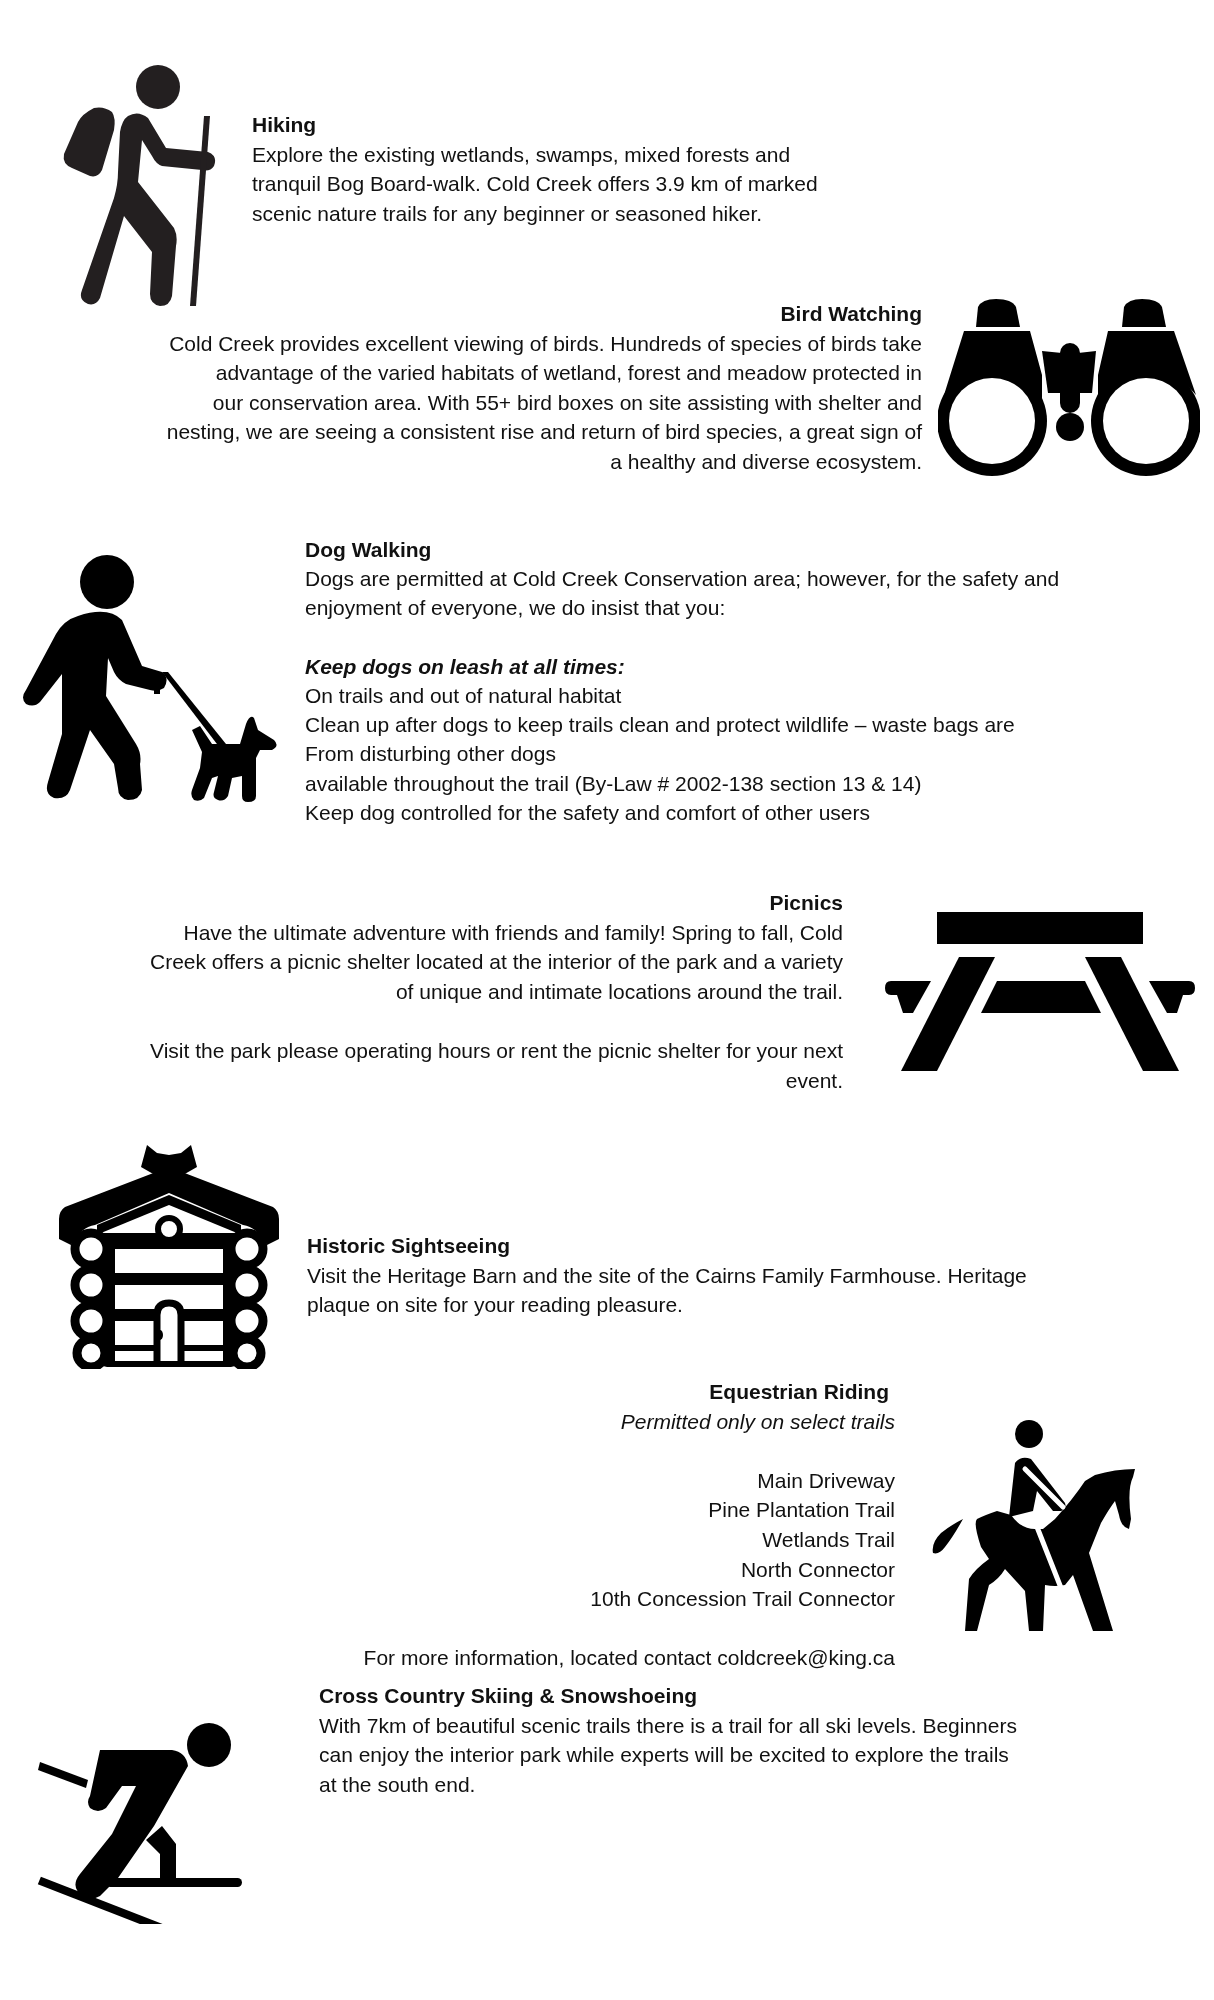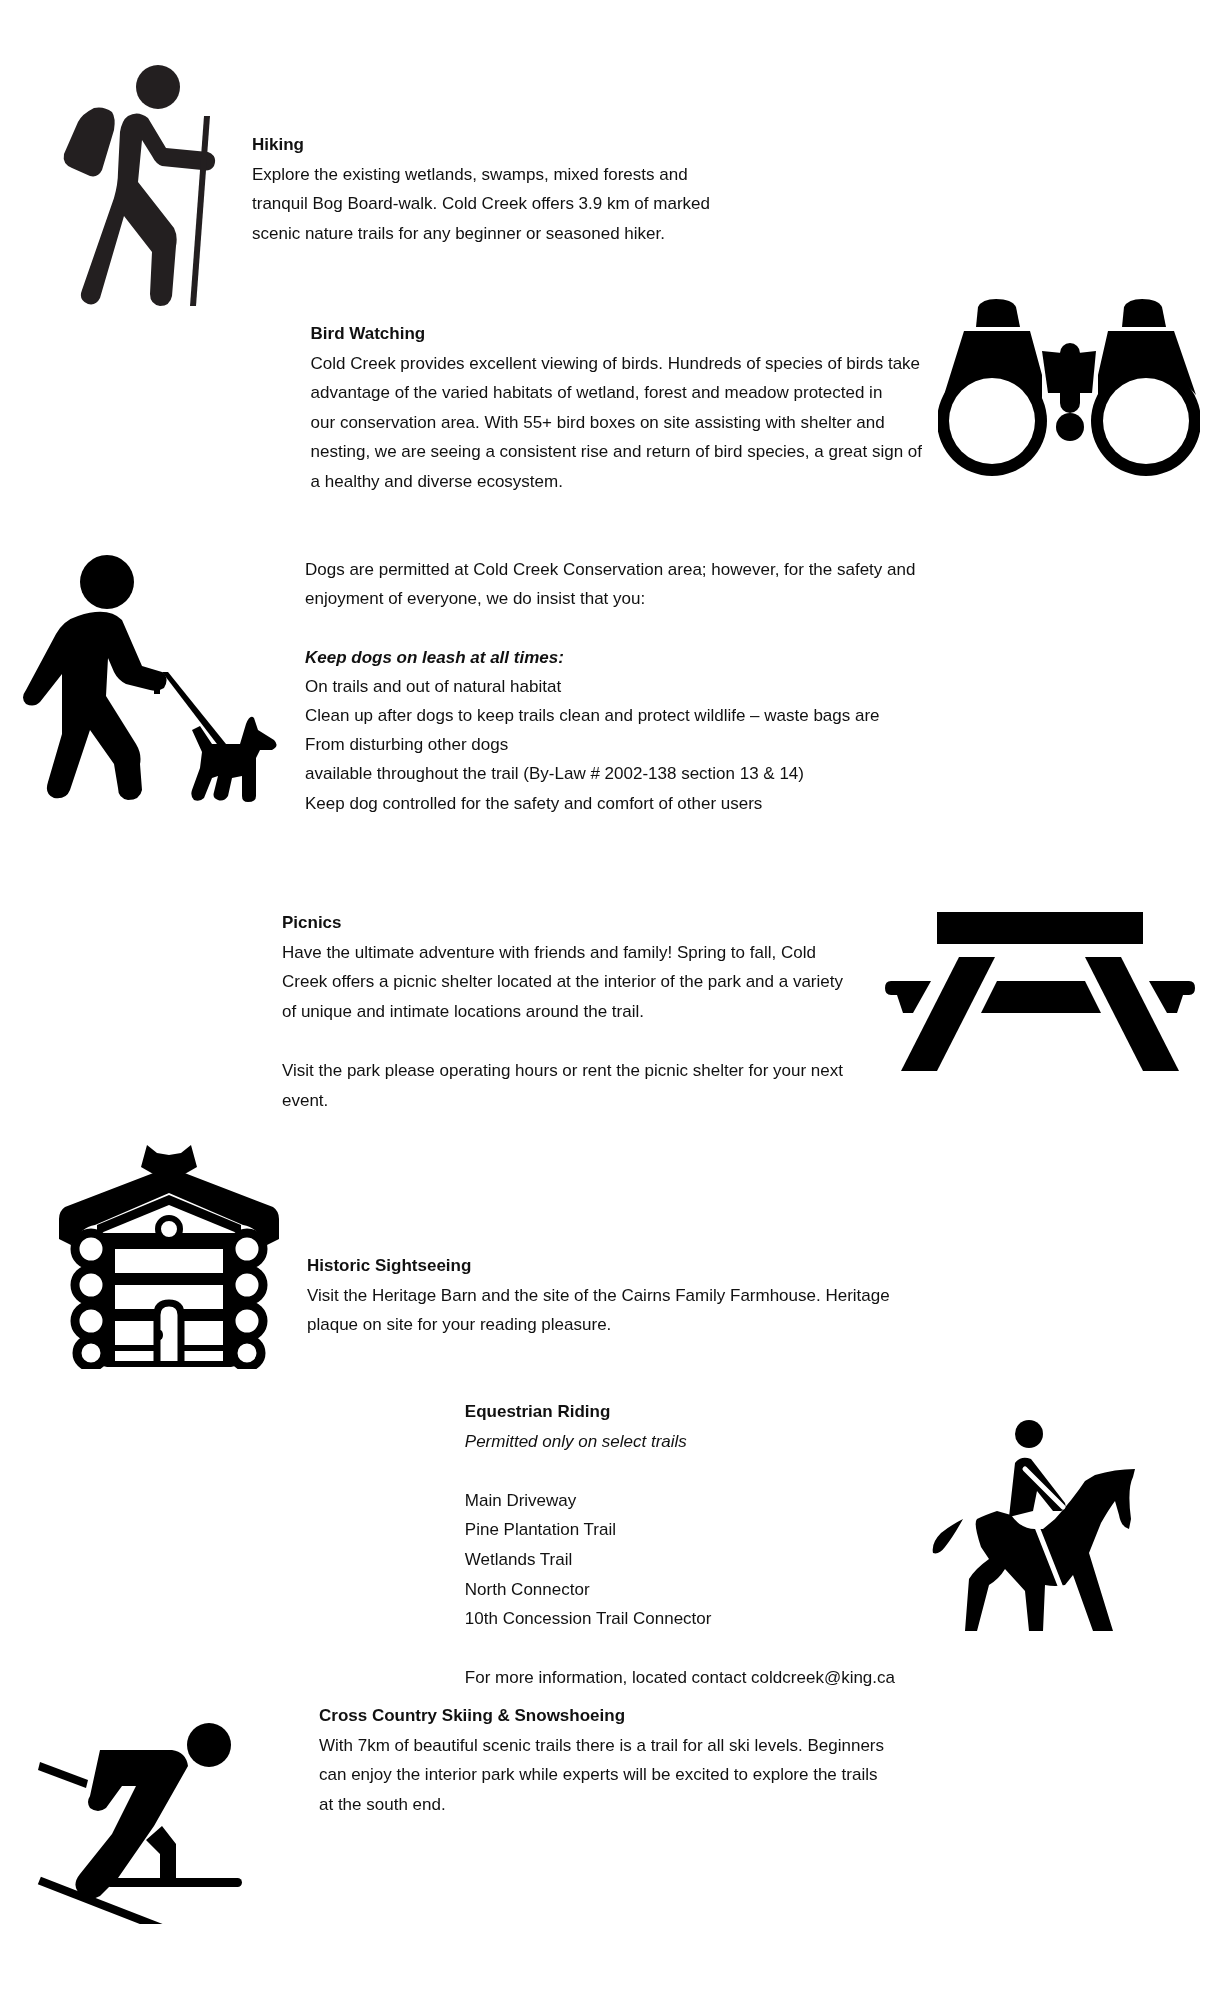--- a/index.html
+++ b/index.html
@@ -1,19 +1,19 @@
 <!DOCTYPE html>
 <html><head>
 <meta charset="utf-8">
 <style>
   html, body { margin: 0; padding: 0; background: #ffffff; }
   body { width: 1214px; height: 2000px; position: relative; overflow: hidden;
          font-family: "Liberation Sans", "DejaVu Sans", sans-serif; color: #111111; }
-  .block { position: absolute; font-size: 17px; line-height: 29.6px; white-space: nowrap; margin-top: 20px; }
-  .block.right { text-align: left; }
+  .block { position: absolute; font-size: 21px; line-height: 29.6px; white-space: nowrap; }
+  .block.right { text-align: right; }
   .title { font-weight: bold; display: block; }
   .line { display: block; }
   .italic-bold { font-weight: bold; font-style: italic; display: block; }
   .italic { font-style: italic; display: block; }
   .blank { display: block; height: 29.6px; }
   .icon { position: absolute; }
   .icon svg { display: block; width: 100%; height: 100%; }
 </style>
 </head>
 <body>
@@ -67,20 +67,21 @@
     <g fill="#000">
       <circle cx="89" cy="28" r="27"></circle>
       <path d="M60 62 Q90 52 104 66 L124 112 L144 118 Q152 124 146 134 Q140 138 132 136 L108 130 Q100 126 96 118 L90 104 L88 142 L118 190 Q124 200 122 210 L124 236 Q122 246 110 246 Q100 244 100 234 L96 210 L72 176 L52 236 Q48 246 36 244 Q26 240 30 228 L44 180 L44 120 L22 148 Q16 154 8 150 Q2 144 8 136 L38 80 Q46 66 60 62 Z"></path>
       <path d="M144 118 L150 118 L208 190 L202 194 Z"></path>
       <rect x="136" y="130" width="6" height="10"></rect>
       <path d="M174 176 L182 172 L194 190 L222 190 L228 170 Q232 160 236 164 L240 176 L256 186 Q262 192 254 196 L242 196 L238 204 L238 242 Q238 248 230 248 Q224 248 224 242 L224 222 L214 224 L210 242 Q206 248 200 246 Q194 244 196 238 L200 222 L194 224 L186 244 Q182 248 176 246 Q172 242 174 236 L182 214 L184 198 Z"></path>
     </g>
   </svg>
 </div>
 <div class="block" style="left:305px;top:535px;line-height:29.2px;">
+  <span class="title">Dog Walking</span>
   <span class="line">Dogs are permitted at Cold Creek Conservation area; however, for the safety and</span>
   <span class="line">enjoyment of everyone, we do insist that you:</span>
   <span class="blank" style="height:29.2px;"></span>
   <span class="italic-bold">Keep dogs on leash at all times:</span>
   <span class="line">On trails and out of natural habitat</span>
   <span class="line">Clean up after dogs to keep trails clean and protect wildlife – waste bags are</span>
   <span class="line">From disturbing other dogs</span>
   <span class="line">available throughout the trail (By-Law # 2002-138 section 13 &amp; 14)</span>
   <span class="line">Keep dog controlled for the safety and comfort of other users</span>
 </div>

